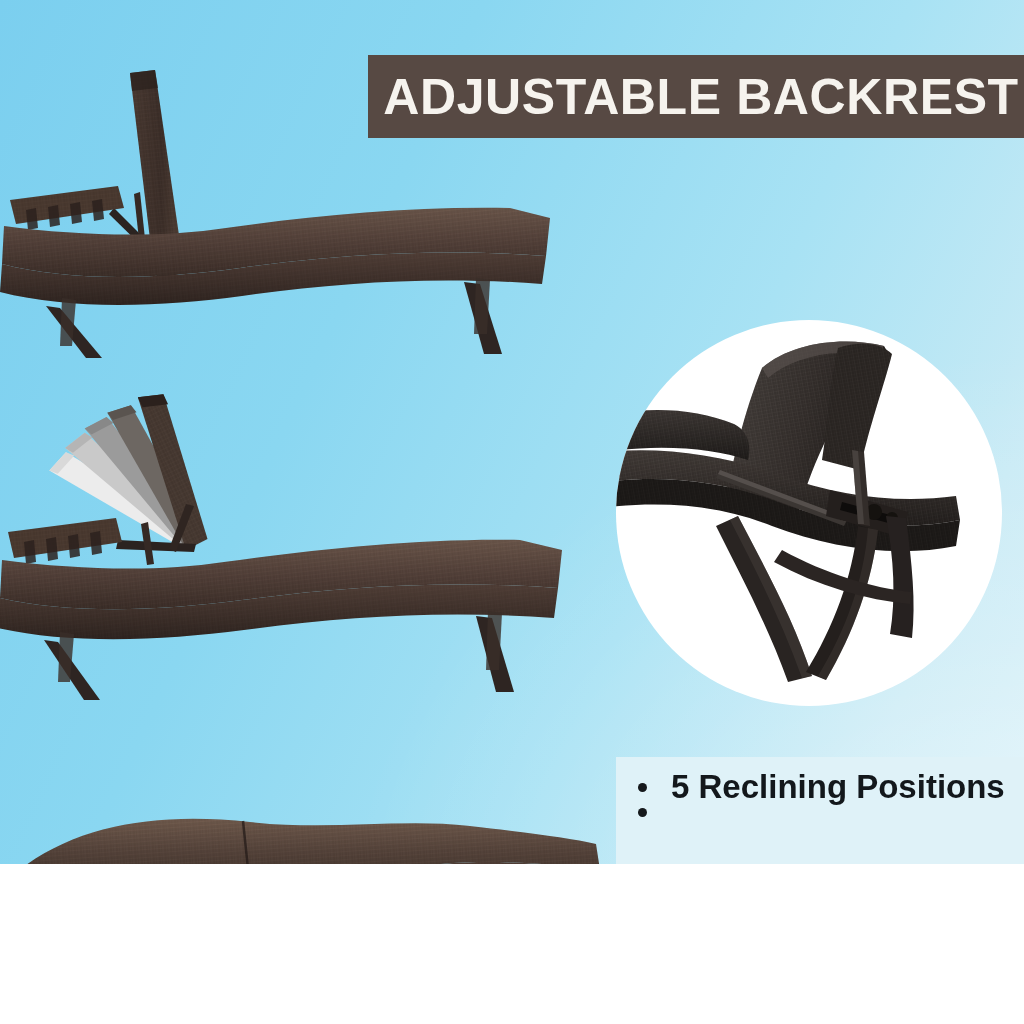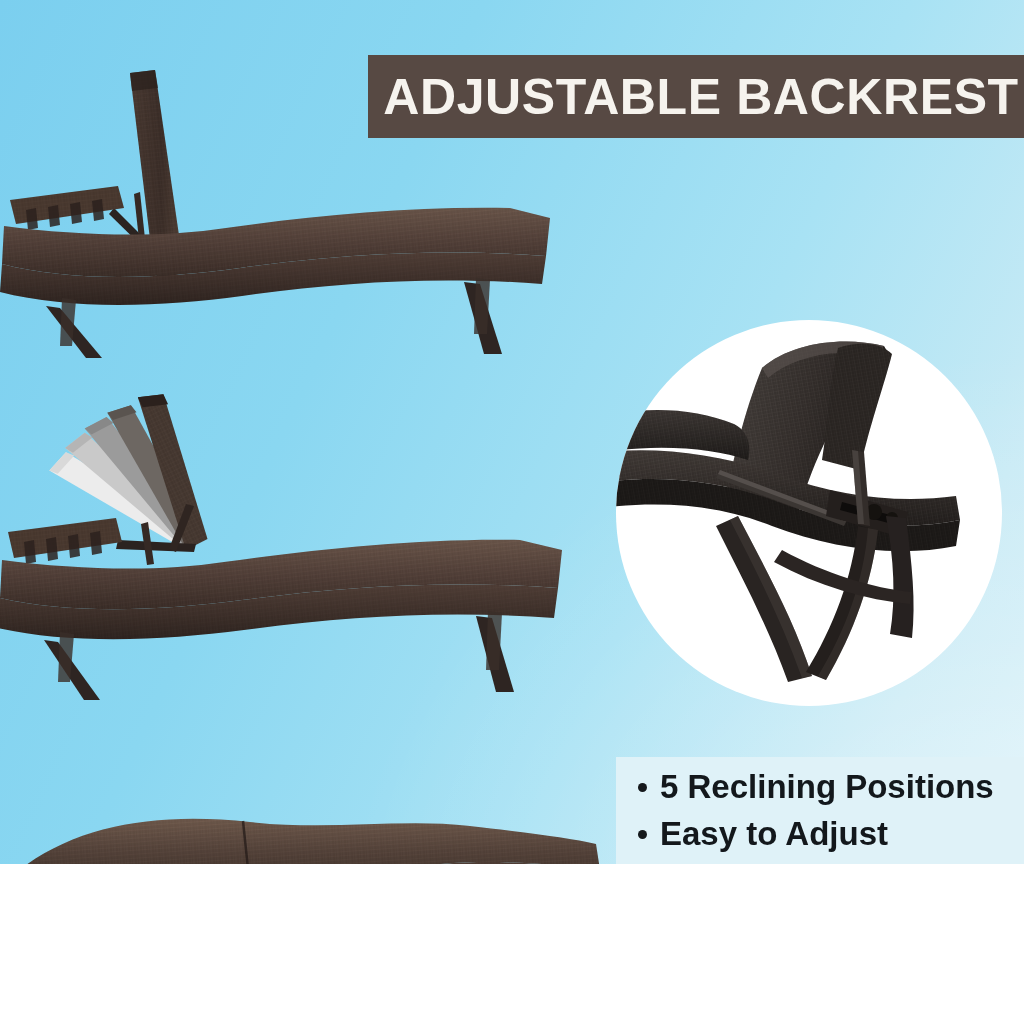--- a/index.html
+++ b/index.html
@@ -69,21 +69,21 @@
     width: 408px;
     height: 112px;
     background: #dff2f8;
     z-index: 5;
     padding: 10px 0 0 22px;
     box-sizing: border-box;
   }
   .bullet-row {
     display: flex;
     align-items: baseline;
-    gap: 13px;
+    gap: 24px;
     margin-bottom: 6px;
   }
   .bullet-dot {
     width: 9px;
     height: 9px;
     border-radius: 50%;
     background: #15191c;
     flex: 0 0 auto;
     position: relative;
     top: -6px;
@@ -485,17 +485,16 @@
     <div class="banner-text">ADJUSTABLE BACKREST</div>
   </div>
 
   <div class="bullet-panel">
     <div class="bullet-row">
       <span class="bullet-dot"></span>
       <span class="bullet-label">5 Reclining Positions</span>
     </div>
     <div class="bullet-row">
       <span class="bullet-dot"></span>
-      <span class="bullet-label">Easy to Adjust</span>
     </div>
   </div>
 
 </div>
 
 </body></html>

